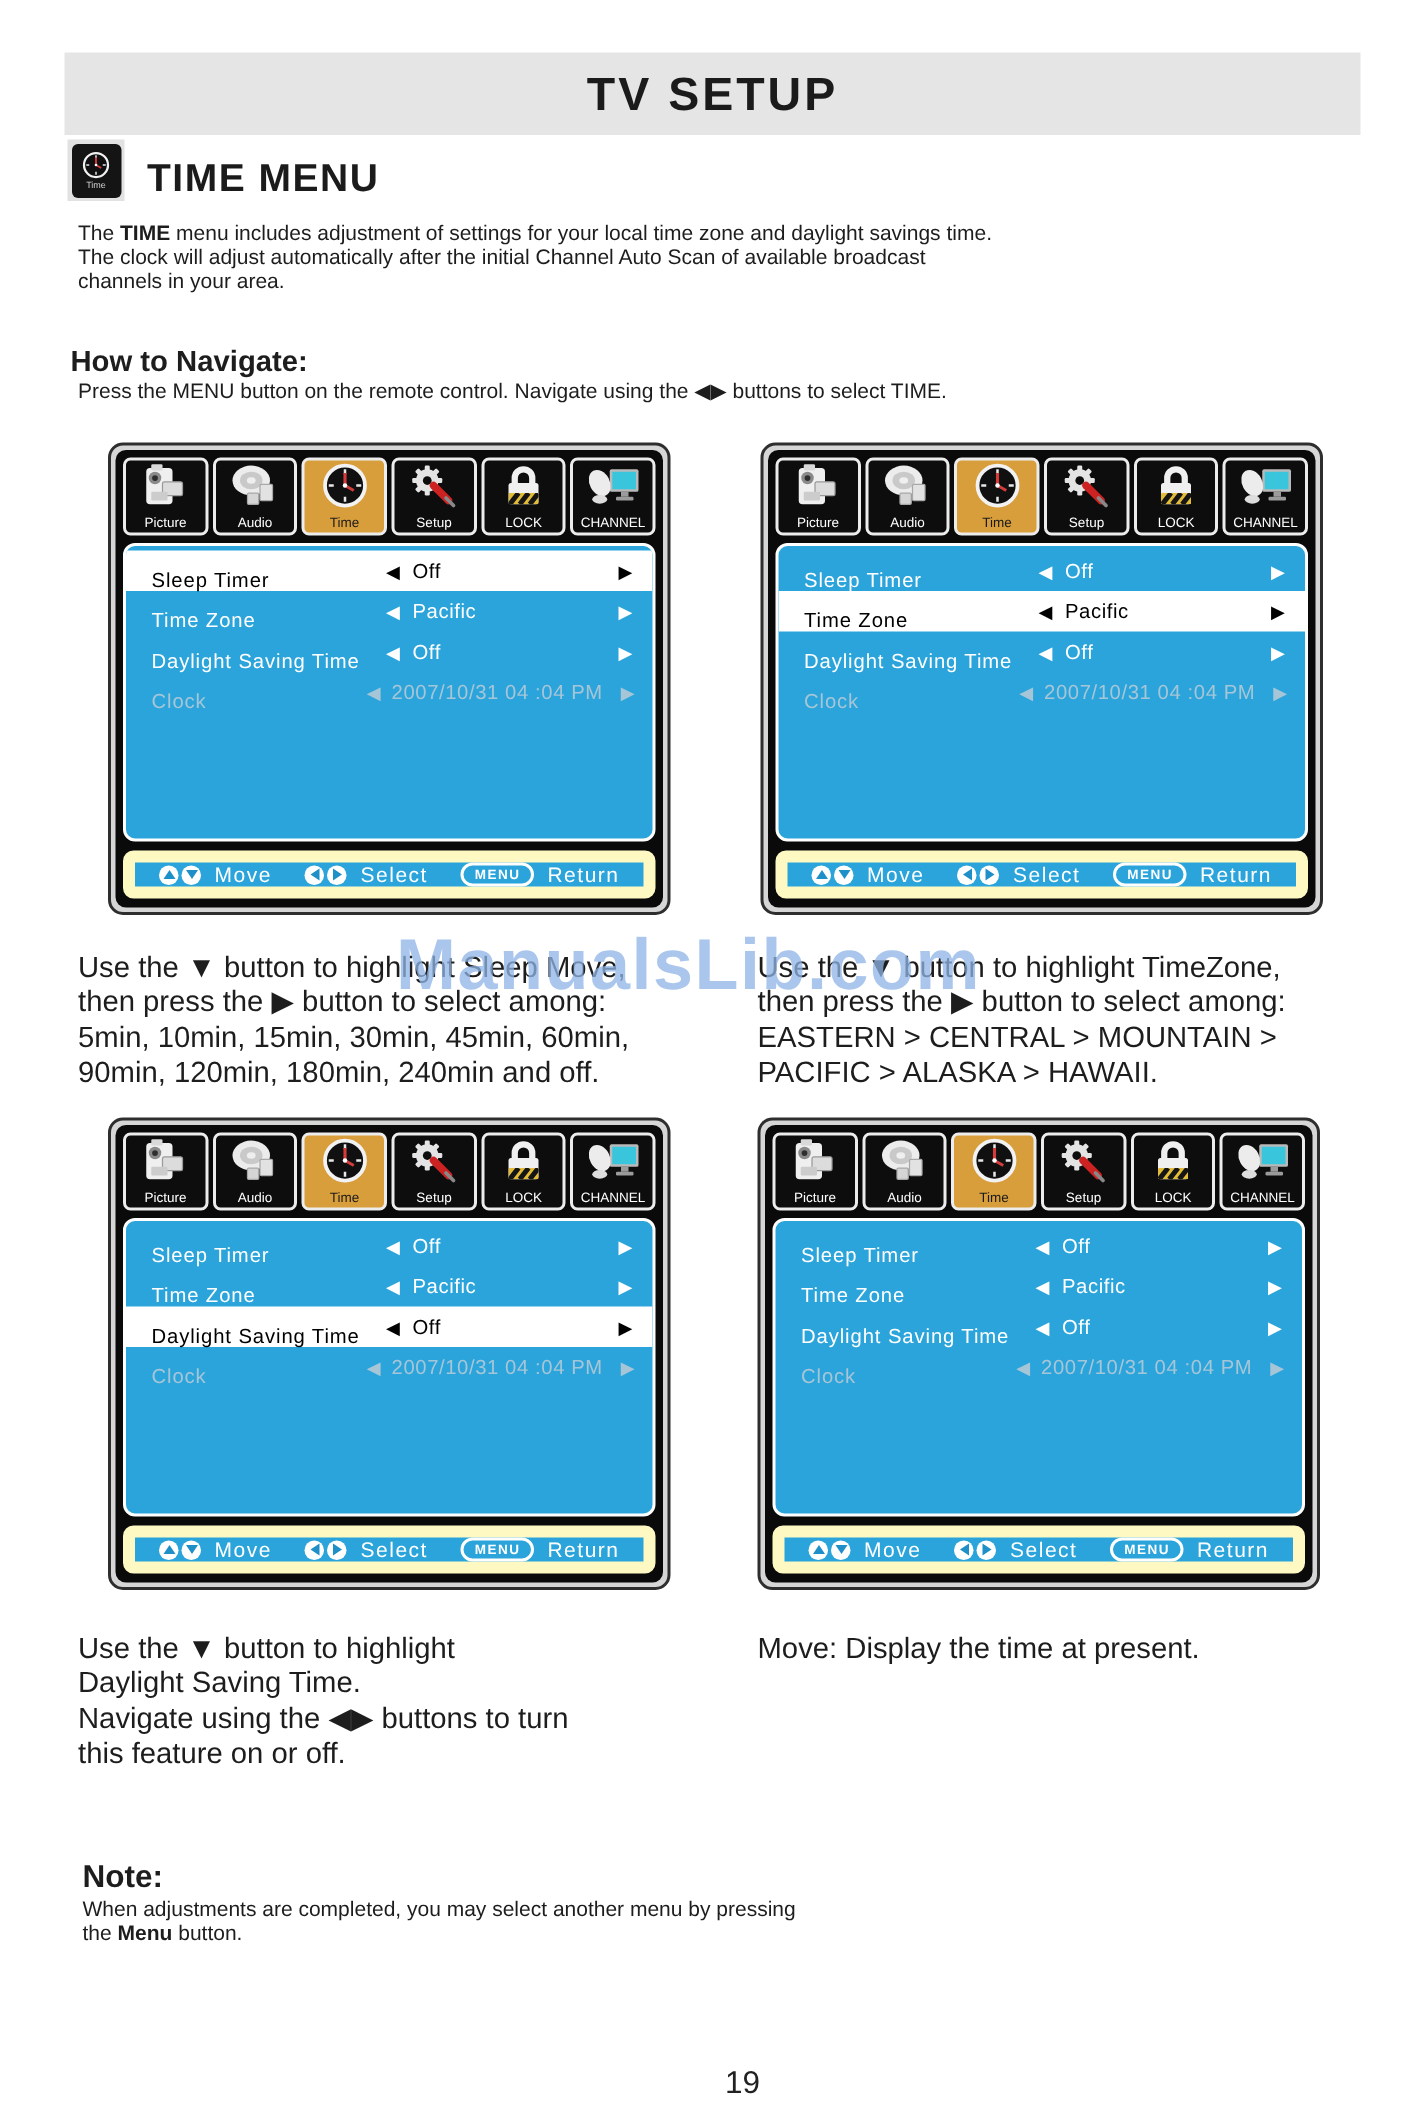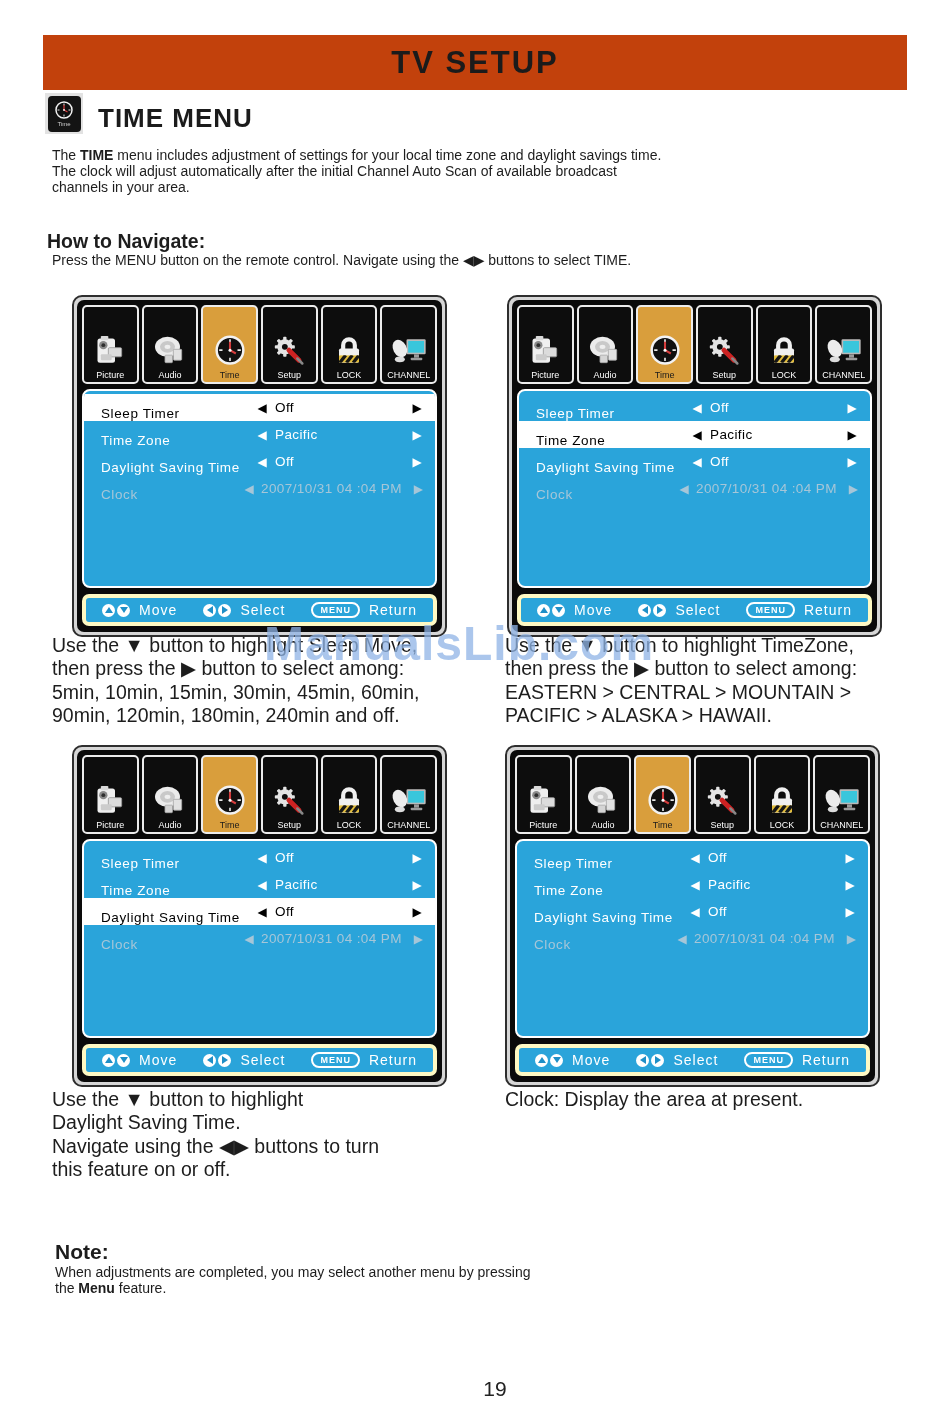--- a/index.html
+++ b/index.html
@@ -1,20 +1,20 @@
 <!DOCTYPE html>
 <html><head>
 <meta charset="utf-8">
 <style>
   html,body{margin:0;padding:0;background:#ffffff;}
   #page{position:relative;width:950px;height:1408px;background:#ffffff;
         font-family:"Liberation Sans", sans-serif;color:#1d1d1d;overflow:hidden;}
 
   
-  .titlebar{position:absolute;left:43px;top:35px;width:864px;height:55px;background:#c2410c;
+  .titlebar{position:absolute;left:43px;top:35px;width:864px;height:55px;background:#e5e5e5;
             text-align:center;line-height:55px;font-size:31px;font-weight:bold;letter-spacing:2px;color:#1b1b1b;}
   .section-head{position:absolute;left:45px;top:93px;display:flex;align-items:flex-end;}
   .sec-icon{width:38px;height:41px;background:#e2e2e2;display:flex;align-items:center;justify-content:center;}
   .sec-icon-inner{width:33px;height:36px;background:#141414;border-radius:4px;display:flex;flex-direction:column;
                   align-items:center;justify-content:center;}
   .sec-icon-inner svg{width:24px;height:21px;display:block;}
   .sec-icon-label{font-size:6px;color:#cfcfcf;line-height:7px;}
   .section-title{margin-left:15px;font-size:26px;font-weight:bold;letter-spacing:1px;color:#1b1b1b;}
 
   .para{position:absolute;font-size:14px;line-height:1.14;white-space:pre-line;color:#1d1d1d;}
@@ -31,38 +31,38 @@
   .pagenum{position:absolute;left:0;right:0;top:1377px;text-align:center;font-size:21px;color:#222;padding-left:40px;}
 
   .watermark{position:absolute;left:264px;top:616px;font-size:48px;font-weight:bold;letter-spacing:1px;
              color:#8fb4e6;opacity:0.75;z-index:10;pointer-events:none;}
 
   
   .screen{position:absolute;width:375px;border:2px solid #2e2e2e;border-radius:10px;background:#d6d6d6;
           padding:3px;box-sizing:border-box;}
   .screen-inner{background:#0a0a0a;border-radius:7px;padding:5px 5px 6px;}
   .tabs{display:flex;gap:3px;}
-  .tab{flex:1;height:79px;background:#0d0d0d;border:2px solid #ececec;border-radius:5px;display:flex;
+  .tab{flex:1;height:52px;background:#0d0d0d;border:2px solid #ececec;border-radius:5px;display:flex;
        flex-direction:column;align-items:center;justify-content:flex-end;box-sizing:border-box;padding-bottom:2px;}
   .tab svg{width:40px;height:36px;display:block;margin-bottom:1px;}
   .tlabel{font-size:9px;color:#ffffff;line-height:10px;white-space:nowrap;}
   .tab.active{background:#d99e3c;}
   .tab.active .tlabel{color:#1a1a1a;}
 
   .panel{margin-top:5px;height:199px;background:#2aa4da;border:2px solid #ffffff;border-radius:8px;
          box-sizing:border-box;padding-top:3px;overflow:hidden;}
   .menu-row{height:27px;display:flex;align-items:center;color:#ffffff;font-size:13.5px;}
   .menu-row .rlabel{width:165px;padding-left:17px;letter-spacing:0.6px;box-sizing:border-box;white-space:nowrap;margin-top:11px;}
   .menu-row .larr{width:26px;text-align:center;font-size:12px;}
   .menu-row .rvalue{flex:1;text-align:left;letter-spacing:0.4px;white-space:nowrap;}
   .menu-row .rarr{width:36px;text-align:center;font-size:12px;}
   .menu-row.selected{background:#ffffff;color:#000000;}
   .menu-row.dim{color:#a6c6d8;}
 
-  .fbar{margin-top:6px;height:32px;background:#2aa4da;border:4px solid #fef9c3;border-radius:7px;
+  .fbar{margin-top:6px;height:32px;background:#2aa4da;border:8px solid #fef9c3;border-radius:7px;
         box-sizing:border-box;display:flex;align-items:center;justify-content:space-between;padding:0 16px;
         color:#ffffff;font-size:14px;letter-spacing:1px;}
   .fgroup{display:flex;align-items:center;gap:2px;}
   .ftext{margin-left:7px;}
   .circ{width:13px;height:13px;border-radius:50%;background:#ffffff;position:relative;display:inline-block;}
   .circ::after{content:"";position:absolute;width:0;height:0;}
   .c-up::after{left:2.5px;top:3.5px;border-left:4px solid transparent;border-right:4px solid transparent;border-bottom:6px solid #1f8fc7;}
   .c-down::after{left:2.5px;top:3.5px;border-left:4px solid transparent;border-right:4px solid transparent;border-top:6px solid #1f8fc7;}
   .c-left::after{left:3.5px;top:2.5px;border-top:4px solid transparent;border-bottom:4px solid transparent;border-right:6px solid #1f8fc7;}
   .c-right::after{left:3.5px;top:2.5px;border-top:4px solid transparent;border-bottom:4px solid transparent;border-left:6px solid #1f8fc7;}
@@ -509,22 +509,22 @@
             <span class="ftext">Return</span>
           </span>
       </div>
     </div>
   </div>
 
   <div class="cap" style="left:52px;top:1088px;width:430px">Use the ▼ button to highlight
 Daylight Saving Time.
 Navigate using the ◀▶ buttons to turn
 this feature on or off.</div>
-  <div class="cap" style="left:505px;top:1088px;width:420px">Clock: Display the area at present.</div>
+  <div class="cap" style="left:505px;top:1088px;width:420px">Move: Display the time at present.</div>
 
   <div class="note-head">Note:</div>
-  <div class="para note-body"><span>When adjustments are completed, you may select another menu by pressing</span><br><span>the </span><b>Menu</b><span> feature.</span></div>
+  <div class="para note-body"><span>When adjustments are completed, you may select another menu by pressing</span><br><span>the </span><b>Menu</b><span> button.</span></div>
 
   <div class="pagenum">19</div>
 
   <div class="watermark">ManualsLib.com</div>
 
 </div>
 
 </body></html>

